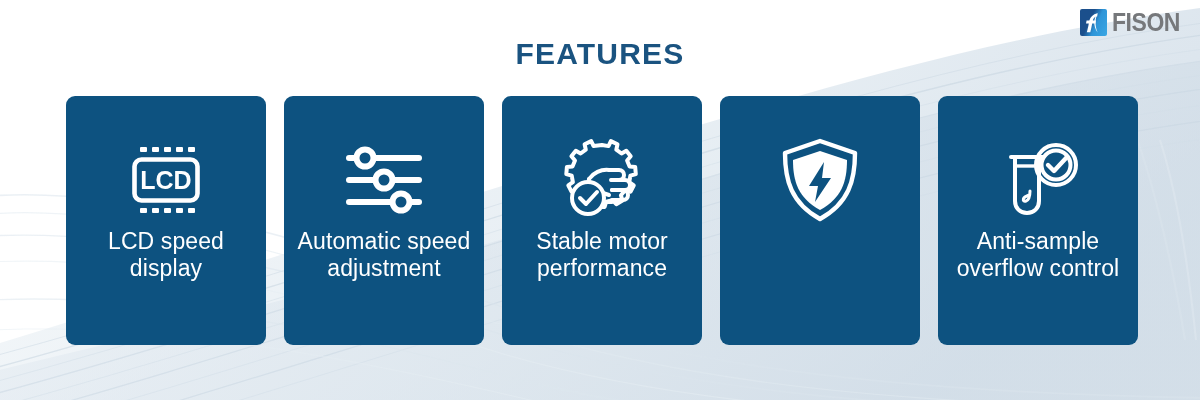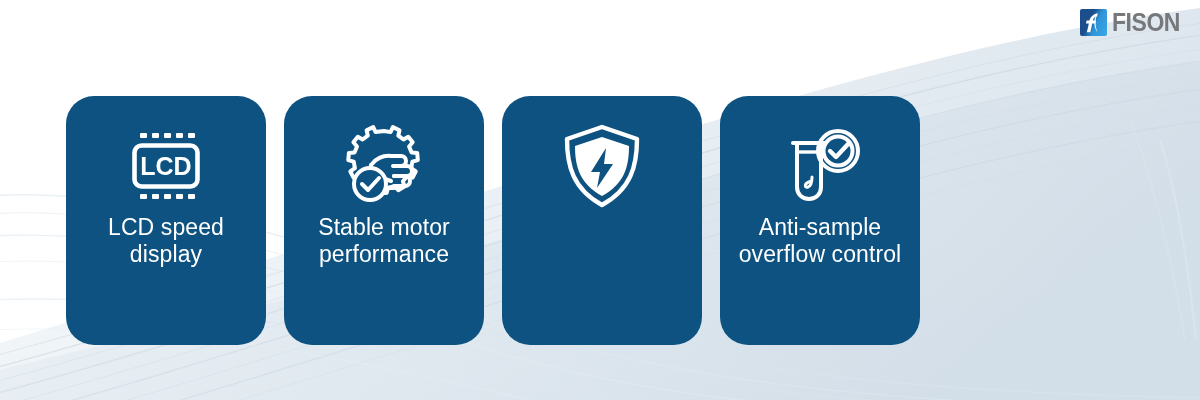--- a/index.html
+++ b/index.html
@@ -62,26 +62,26 @@
   #cards{
     position:absolute;
     left:66px;top:96px;
     display:flex;
     gap:18px;
     z-index:3;
   }
   .card{
     width:200px;height:249px;
     background:#0d5280;
-    border-radius:28px;
+    border-radius:9px;
     display:flex;
     flex-direction:column;
     align-items:center;
     box-sizing:border-box;
-    padding-top:22px;
+    padding-top:36px;
   }
   .card .icon{
     height:96px;
     display:flex;align-items:center;justify-content:center;
     flex:0 0 auto;
   }
   .card .label{
     width:180px;
     text-align:center;
     color:#ffffff;
@@ -147,20 +147,21 @@
   <div id="logo">
     <span class="mark">
       <svg viewBox="0 0 27 27" width="27" height="27" aria-hidden="true">
         <path d="M17.3 4.2 C13.0 5.1 10.4 8.0 9.3 11.6 L6.6 11.6 L6.0 14.6 L8.8 14.6 C8.2 18.0 7.6 20.6 6.8 23.2 L10.3 23.2 C11.0 20.4 11.6 17.7 12.2 14.6 L15.3 14.6 L15.9 11.6 L12.8 11.6 C13.5 9.0 14.9 7.6 17.3 7.3 Z" fill="#ffffff"></path>
         <path d="M18.4 3.6 C16.6 6.2 15.8 9.4 15.6 12.6 C15.4 16.4 16.0 20.0 17.6 23.6 C15.2 20.4 14.1 16.6 14.3 12.6 C14.5 9.0 16.0 5.8 18.4 3.6 Z" fill="#ffffff"></path>
       </svg>
     </span>
     <span class="wordmark">FISON</span>
   </div>
 
+  <div id="page-title">FEATURES</div>
 
   <div id="cards">
 
     <div class="card">
       <div class="icon">
         <svg width="86" height="86" viewBox="0 0 86 86" aria-hidden="true">
           <g fill="#ffffff">
             <rect x="17" y="10" width="7" height="5" rx="1"></rect>
             <rect x="29" y="10" width="7" height="5" rx="1"></rect>
             <rect x="41" y="10" width="7" height="5" rx="1"></rect>
@@ -174,20 +175,37 @@
           </g>
           <rect x="11.5" y="22.5" width="63" height="41" rx="7" ry="7" fill="none" stroke="#ffffff" stroke-width="4.6"></rect>
           <g fill="#ffffff" font-family="'Liberation Sans', sans-serif" font-size="25" font-weight="bold" letter-spacing="0">
             <text x="43" y="52" text-anchor="middle">LCD</text>
           </g>
         </svg>
       </div>
       <div class="label">LCD speed display</div>
     </div>
 
+    <div class="card">
+      <div class="icon">
+        <svg width="86" height="86" viewBox="0 0 86 86" aria-hidden="true">
+          <g stroke="#ffffff" stroke-width="6" stroke-linecap="round" fill="none">
+            <line x1="8" y1="21" x2="78" y2="21"></line>
+            <line x1="8" y1="43" x2="78" y2="43"></line>
+            <line x1="8" y1="65" x2="78" y2="65"></line>
+          </g>
+          <g fill="#0d5280" stroke="#ffffff" stroke-width="6">
+            <circle cx="24" cy="21" r="8.5"></circle>
+            <circle cx="43" cy="43" r="8.5"></circle>
+            <circle cx="60" cy="65" r="8.5"></circle>
+          </g>
+        </svg>
+      </div>
+      <div class="label">Automatic speed adjustment</div>
+    </div>
 
     <div class="card">
       <div class="icon">
         <svg width="90" height="90" viewBox="0 0 90 90" aria-hidden="true">
 
           <path d="M45 10 l6.5 1.1 2.4 -5.0 6.6 3.2 -1.2 5.4 5.2 3.8 4.8 -2.8 4.4 5.6 -3.6 4.2 2.5 6.0 5.6 0.5 0.6 7.1 -5.4 1.6 -1.2 6.4 4.6 3.2 -3.2 6.4 -5.4 -1.4 -4.3 4.9 1.6 5.4 -6.2 3.6 -3.8 -4.0 -6.3 1.4 -1.6 5.4 -7.1 0 -1.6 -5.4 -6.3 -1.4 -3.8 4.0 -6.2 -3.6 1.6 -5.4 -4.3 -4.9 -5.4 1.4 -3.2 -6.4 4.6 -3.2 -1.2 -6.4 -5.4 -1.6 0.6 -7.1 5.6 -0.5 2.5 -6.0 -3.6 -4.2 4.4 -5.6 4.8 2.8 5.2 -3.8 -1.2 -5.4 6.6 -3.2 2.4 5.0 Z" fill="none" stroke="#ffffff" stroke-width="4" stroke-linejoin="round"></path>
 
           <path d="M32 44 C36 38 44 34 52 35 L62 35 C65 35 67 37 67 40 C67 43 65 45 62 45 L54 45" fill="none" stroke="#ffffff" stroke-width="4" stroke-linecap="round" stroke-linejoin="round"></path>
           <g fill="none" stroke="#ffffff" stroke-width="4" stroke-linecap="round">
             <path d="M55 45 L68 45 C71 45 73 47 73 50 C73 53 71 55 68 55 L55 55"></path>

